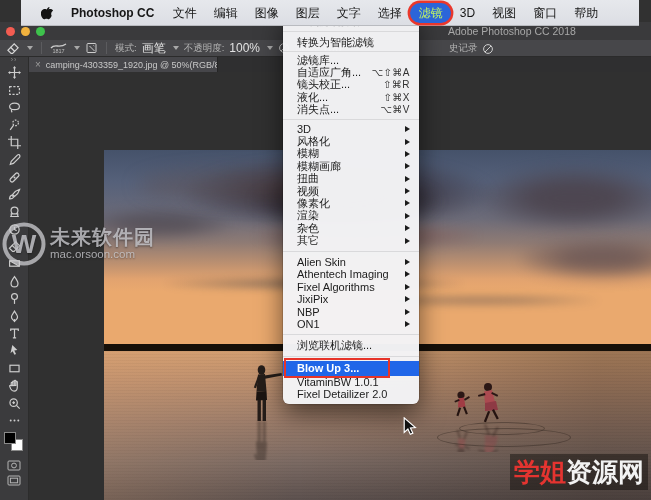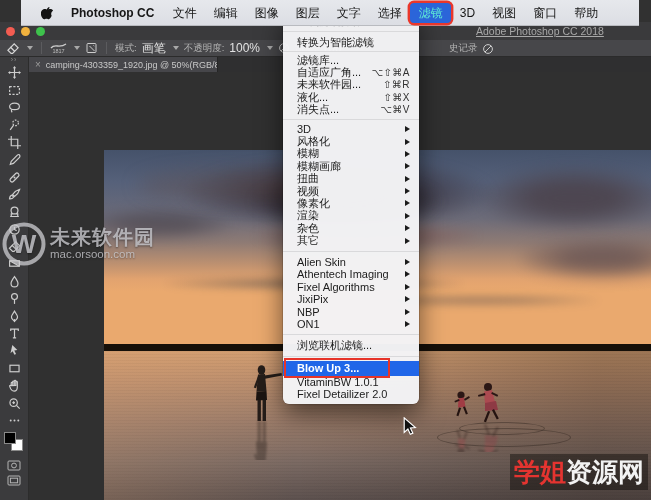--- a/index.html
+++ b/index.html
@@ -6,28 +6,28 @@
   #screen{position:relative;width:651px;height:500px;overflow:hidden;background:#313131;
     font-family:"Liberation Sans","DejaVu Sans",sans-serif;-webkit-font-smoothing:antialiased;}
 
   
   .menubar{position:absolute;top:0;left:0;right:12px;height:26px;background:linear-gradient(#e6e8ec,#dcdee4);
     display:flex;align-items:center;padding-left:12px;font-size:12px;color:#161616;z-index:50;
     border-bottom:1px solid #b9bbc0;box-sizing:border-box;margin-left:21px;}
   .mb-apple{display:flex;align-items:center;padding:0 8px;}
   .mb-app{font-weight:bold;padding:0 10px;}
   .mb-item{padding:0 8.5px;line-height:20px;white-space:nowrap;}
-  .mb-item.active{background:#2b65d9;color:#5eead4;border-radius:4px;box-shadow:0 0 0 2.4px #ea372b;}
+  .mb-item.active{background:#2b65d9;color:#bef264;border-radius:10px;box-shadow:0 0 0 2.4px #ea372b;}
 
   
   .titlebar{position:absolute;top:22px;left:0;right:0;height:18px;background:#3a3a3c;border-bottom:1px solid #2a2a2a;z-index:3;}
   .lights{position:absolute;left:6px;top:27px;display:flex;gap:6px;z-index:4;}
   .light{width:9px;height:9px;border-radius:50%;}
   .light.r{background:#f35c51;} .light.y{background:#f1b23e;} .light.g{background:#3ec24c;}
-  .win-title{position:absolute;left:476px;top:25px;font-size:10.5px;color:#a8a8a8;z-index:4;white-space:nowrap;text-decoration:underline;}
+  .win-title{position:absolute;left:448px;top:25px;font-size:10.5px;color:#a8a8a8;z-index:4;white-space:nowrap;}
 
   
   .optionsbar{position:absolute;top:40px;left:0;right:0;height:17px;background:#47474a;border-bottom:1px solid #2b2b2b;
     display:flex;align-items:center;gap:5px;padding-left:6px;z-index:3;box-sizing:border-box;}
   .ob-label{font-size:9.5px;color:#b5b5b5;white-space:nowrap;}
   .ob-val{font-size:12px;color:#e2e2e2;white-space:nowrap;}
   .caret{width:0;height:0;border-left:3px solid transparent;border-right:3px solid transparent;border-top:4px solid #a8a8a8;margin-left:2px;}
   .ob-sep{width:1px;height:12px;background:#5b5b5e;margin:0 3px;}
   .ob-ico svg{display:block;}
   .preset{display:flex;flex-direction:column;align-items:center;line-height:1;}
@@ -395,21 +395,21 @@
       </div>
       <div class="msep" style="margin: 2px 0px;"></div>
       <div class="mi">
         <span>滤镜库...</span>
       </div>
       <div class="mi">
         <span>自适应广角...</span>
         <span class="sc">⌥⇧⌘A</span>
       </div>
       <div class="mi">
-        <span>未来软件园...</span>
+        <span>镜头校正...</span>
         <span class="sc">⇧⌘R</span>
       </div>
       <div class="mi">
         <span>液化...</span>
         <span class="sc">⇧⌘X</span>
       </div>
       <div class="mi">
         <span>消失点...</span>
         <span class="sc">⌥⌘V</span>
       </div>

